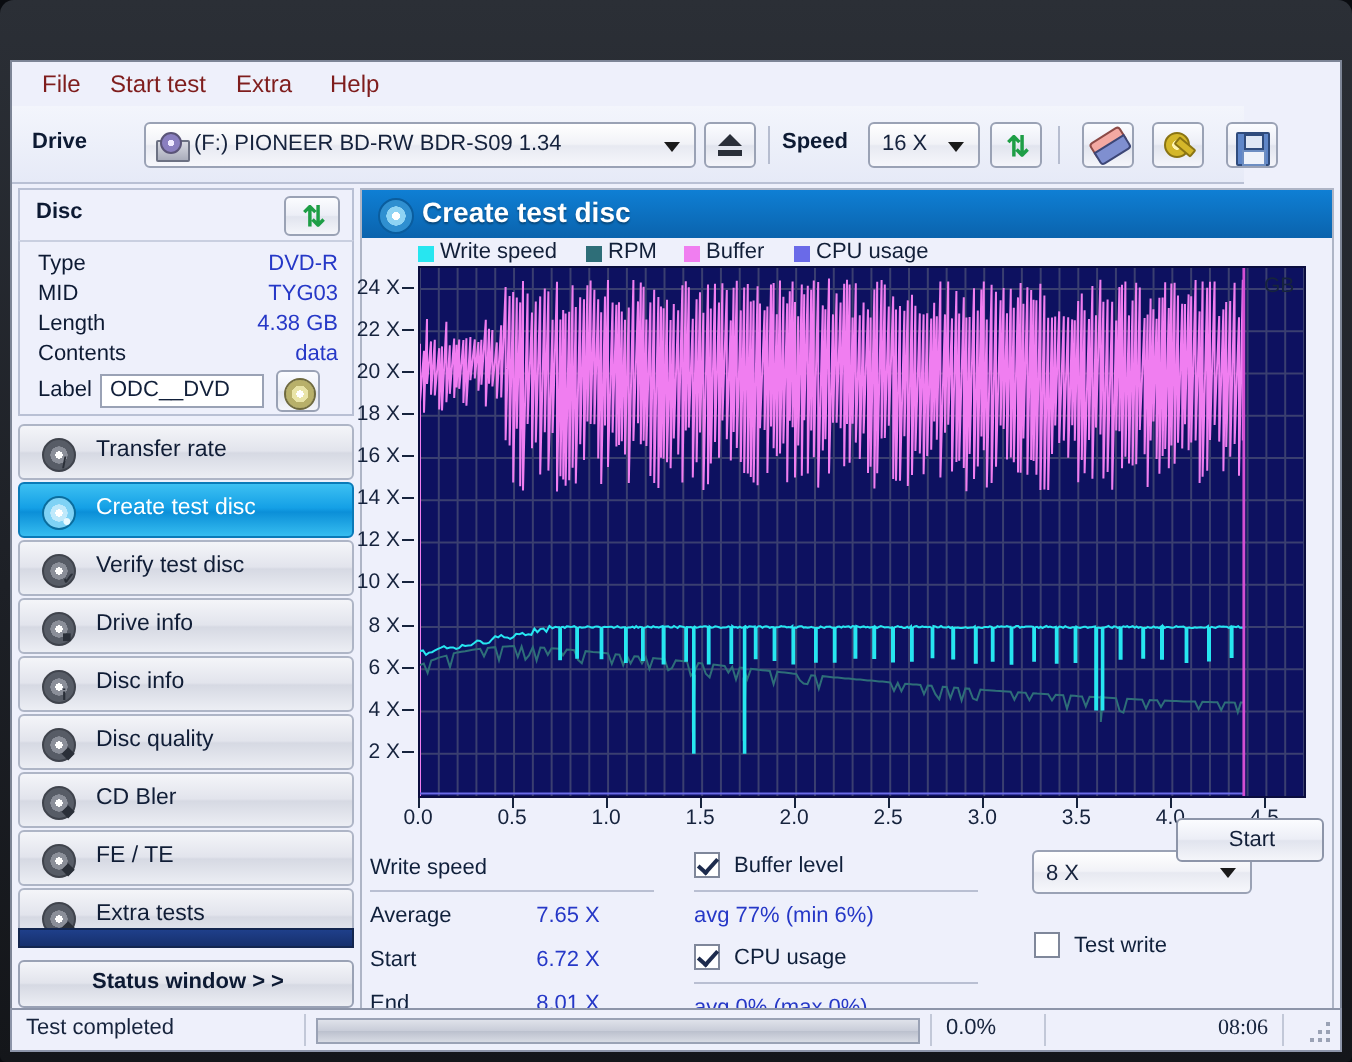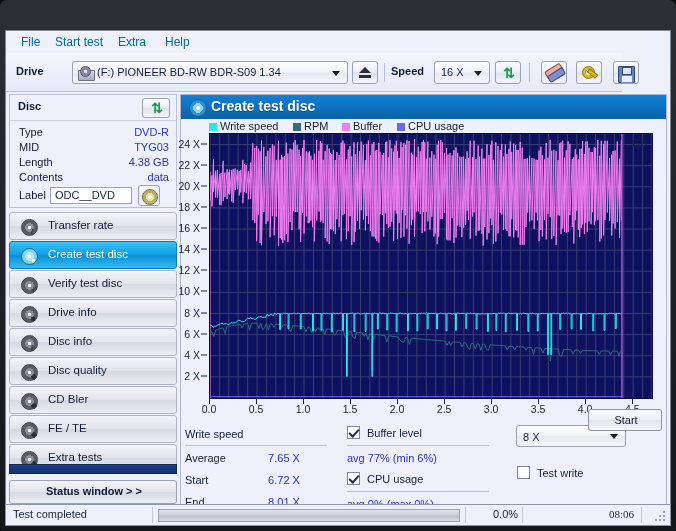--- a/index.html
+++ b/index.html
@@ -64,21 +64,21 @@
     box-sizing:border-box;
     overflow:hidden;
   }
   
   #menubar{
     position:absolute;left:0;top:0;width:664px;height:22px;
     background:#eef0fb;
   }
   .menu-item{
     position:absolute;top:3px;height:16px;line-height:16px;
-    font-size:12px;color:#0369a1;padding:0 7px;cursor:default;
+    font-size:12px;color:#7f1d1d;padding:0 7px;cursor:default;
   }
   
   #toolbar{
     position:absolute;left:0;top:22px;width:616px;height:38px;
     background:linear-gradient(180deg,#f3f5fc 0%,#e6eaf7 100%);
     border-bottom:1px solid #b9c0d4;
   }
   .tb-label{
     position:absolute;top:12px;font-size:11px;font-weight:bold;color:#0d1a33;
   }
@@ -688,21 +688,21 @@
         </div>
       </div>
     </div>
   </div>
 
   <div id="statusbar">
     <div class="sb-t" style="left:7px;">Test completed</div>
     <div class="sb-div" style="left:146px;"></div>
     <div id="sb-progress"></div>
     <div class="sb-div" style="left:459px;"></div>
-    <div class="sb-t" style="left:466px;padding-left:21px;">0.0%</div>
+    <div class="sb-t" style="left:446px;padding-left:21px;">0.0%</div>
     <div class="sb-div" style="left:516px;"></div>
     <div class="sb-t" style="right:36px;font-family:Liberation Serif, serif;">08:06</div>
     <div class="sb-div" style="right:28px;"></div>
     <div id="sb-grip">
       <i style="left:8px;top:8px"></i>
         <i style="left:4px;top:8px"></i>
         <i style="left:8px;top:4px"></i>
         <i style="left:0px;top:8px"></i>
         <i style="left:4px;top:4px"></i>
         <i style="left:8px;top:0px"></i>

